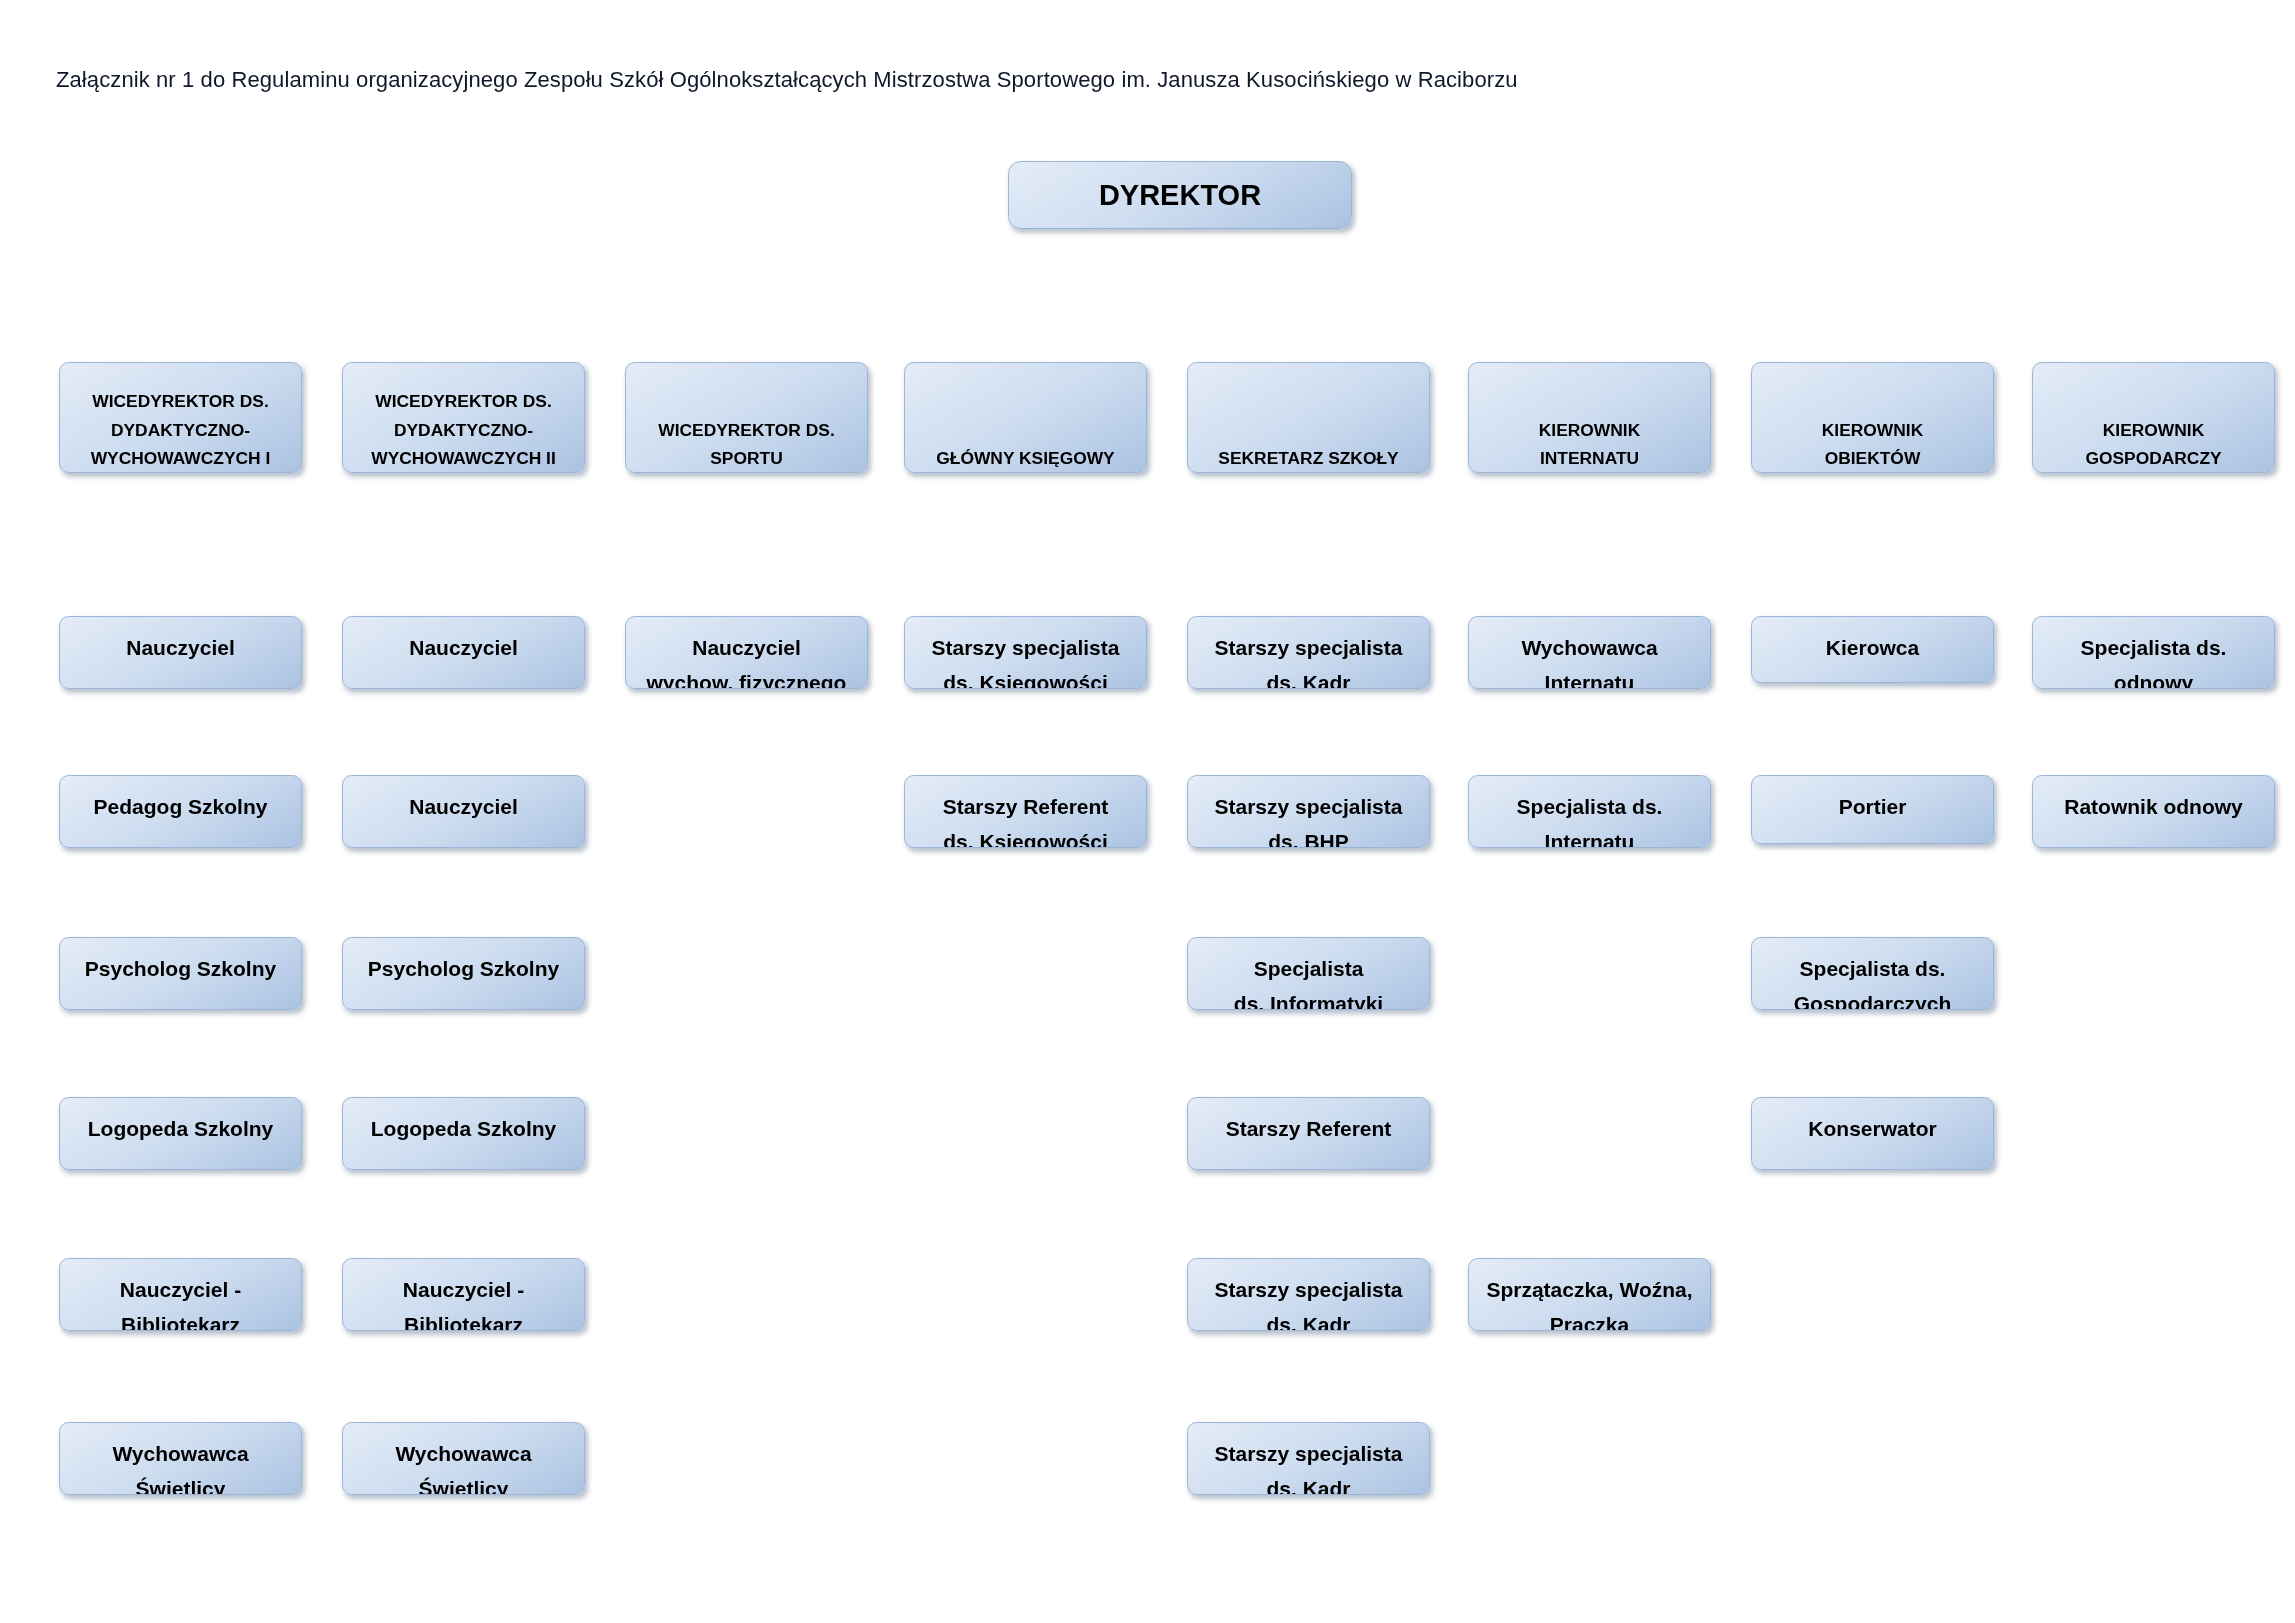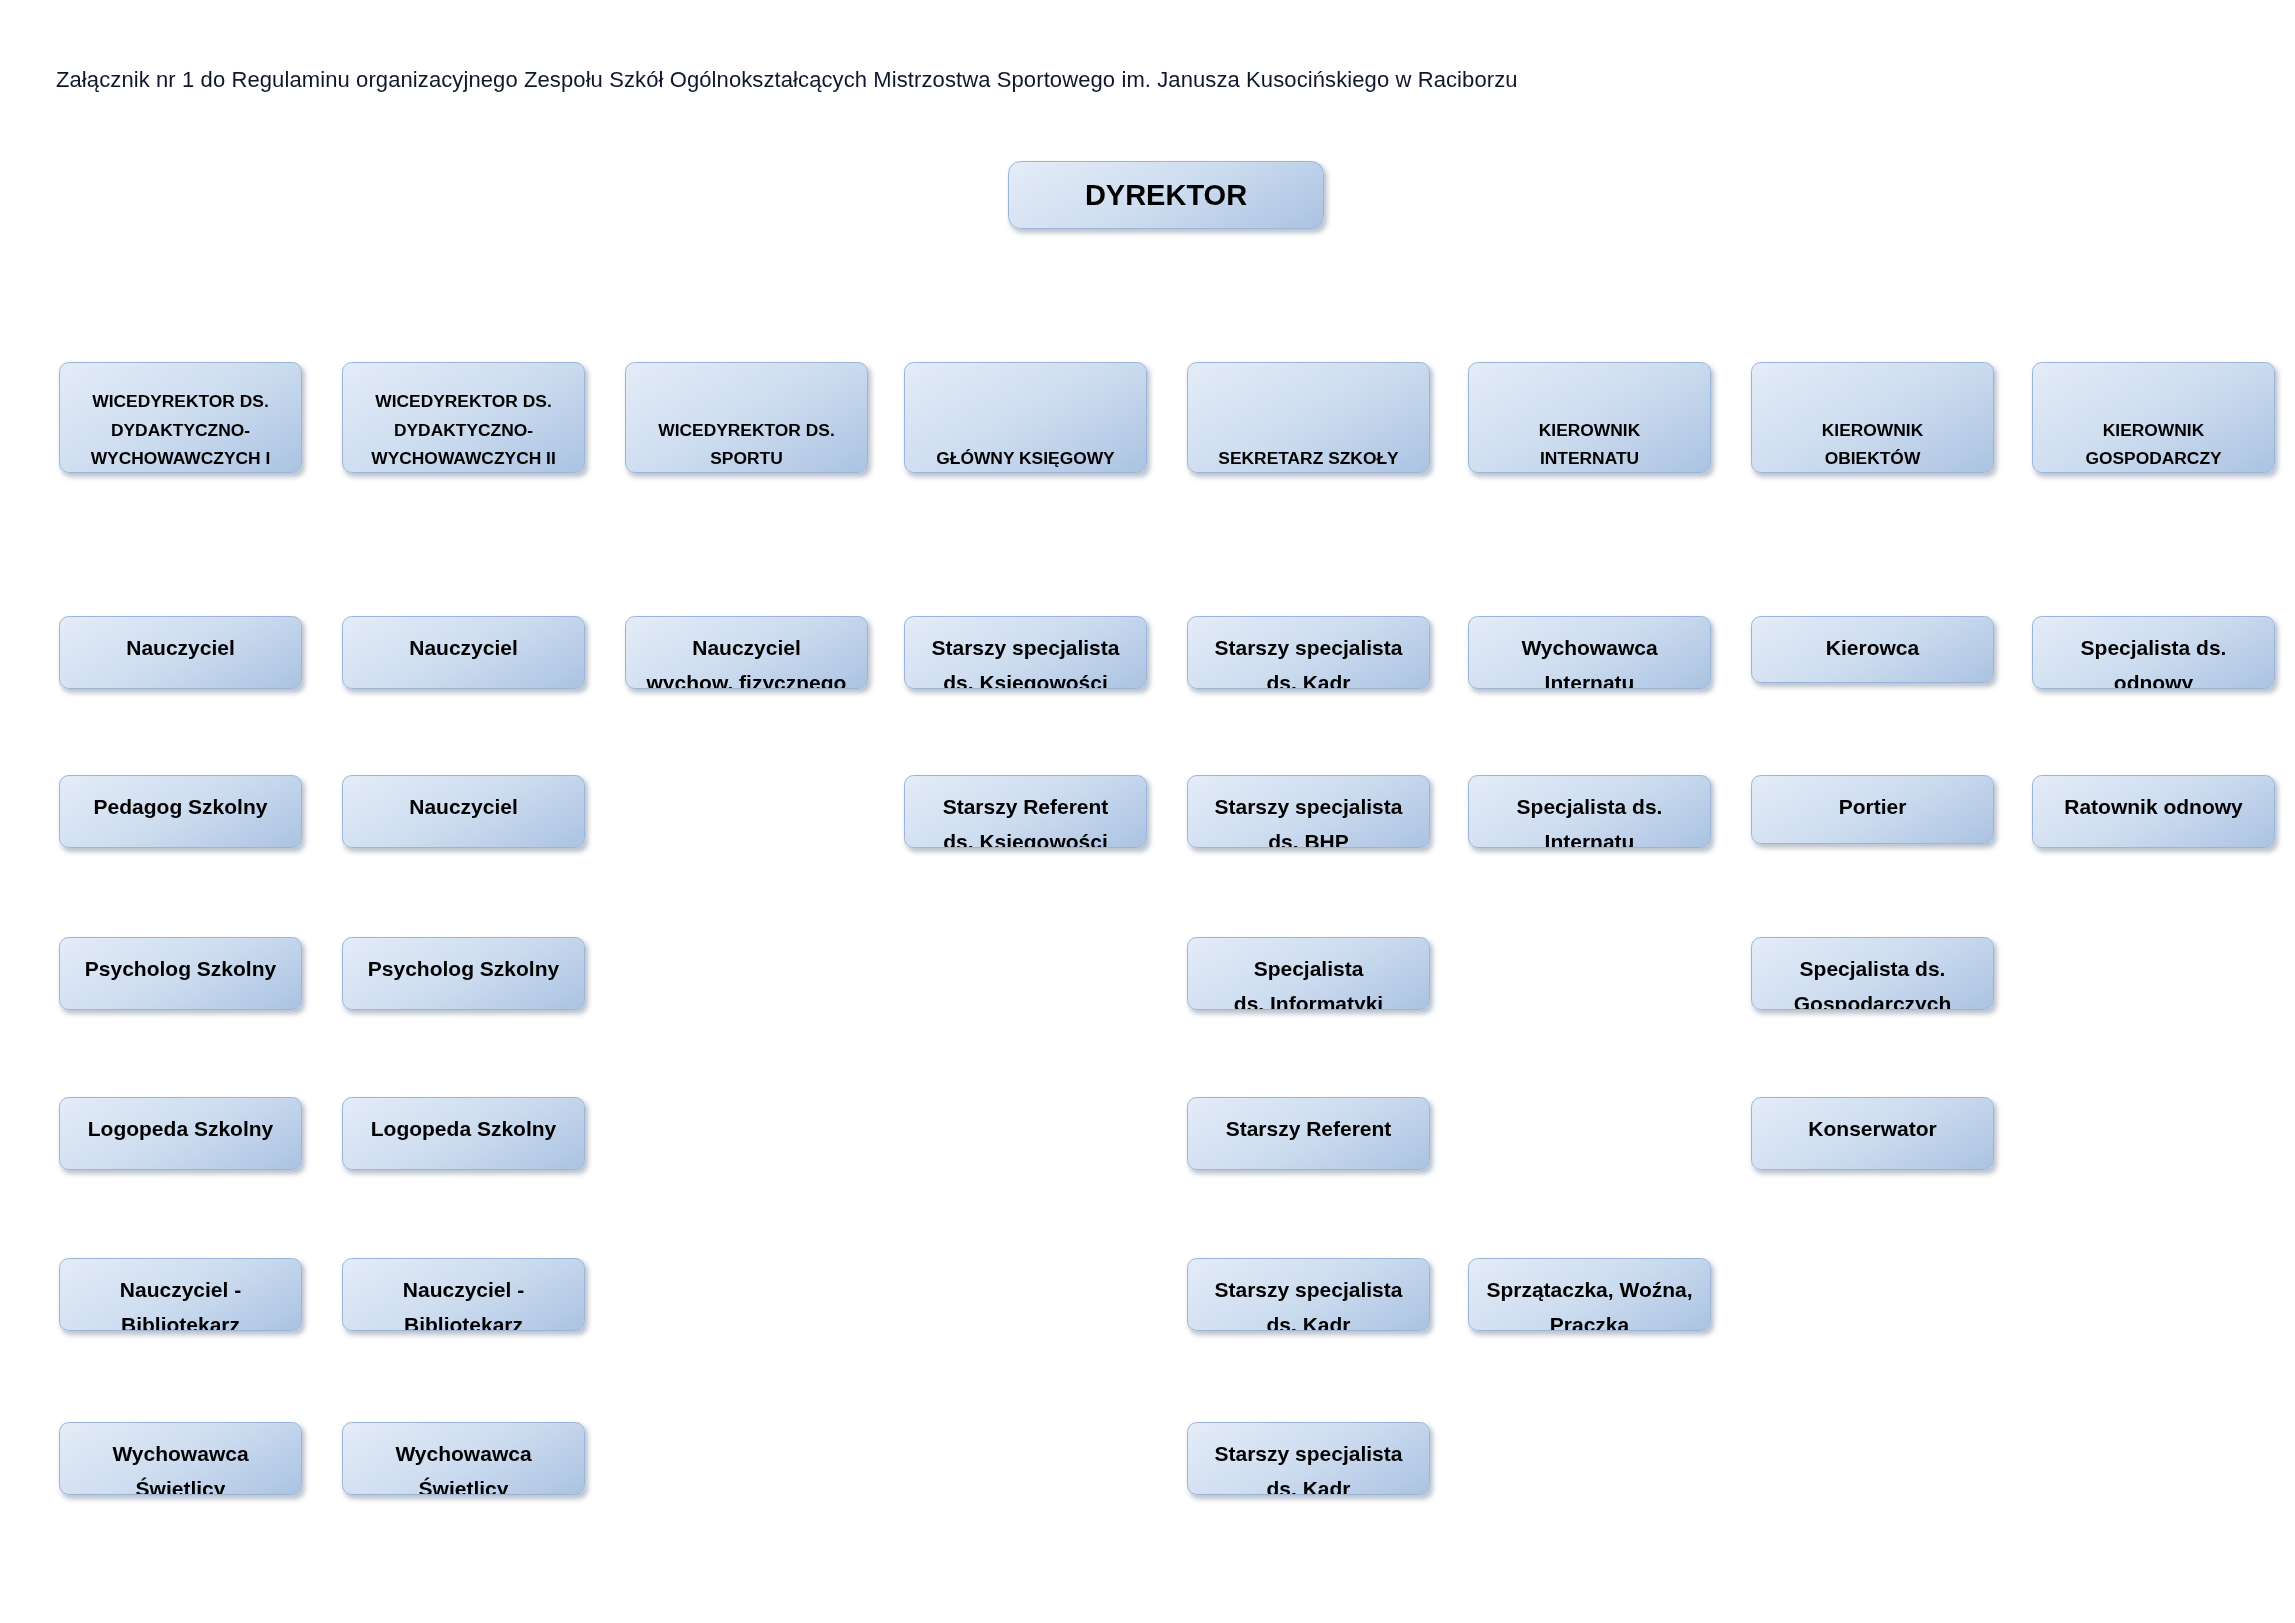--- a/index.html
+++ b/index.html
@@ -94,21 +94,21 @@
     line-height: 1.65;
     padding: 0 5.6px;
   }
 </style>
 </head>
 <body>
 
 <div id="header-note">Załącznik nr 1 do Regulaminu organizacyjnego Zespołu Szkół Ogólnokształcących Mistrzostwa Sportowego im. Janusza Kusocińskiego w Raciborzu</div>
 
 <div id="chart">
-    <div class="node root" style="left: 1008px; top: 161px; width: 316px; height: 68px;">
+    <div class="node root" style="left: 1008px; top: 161px; width: 344px; height: 68px;">
       <span class="label">DYREKTOR</span>
     </div>
     <div class="node manager" style="left: 59px; top: 362px; width: 243px; height: 111px;">
       <span class="label">WICEDYREKTOR DS.
 DYDAKTYCZNO-
 WYCHOWAWCZYCH I</span>
     </div>
     <div class="node manager" style="left: 342px; top: 362px; width: 243px; height: 111px;">
       <span class="label">WICEDYREKTOR DS.
 DYDAKTYCZNO-

